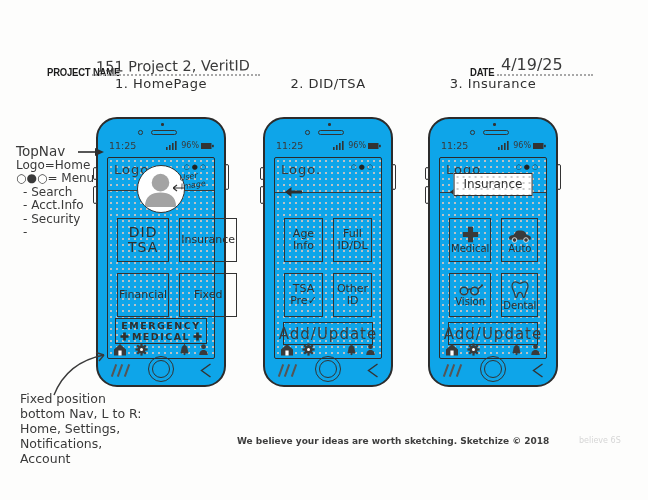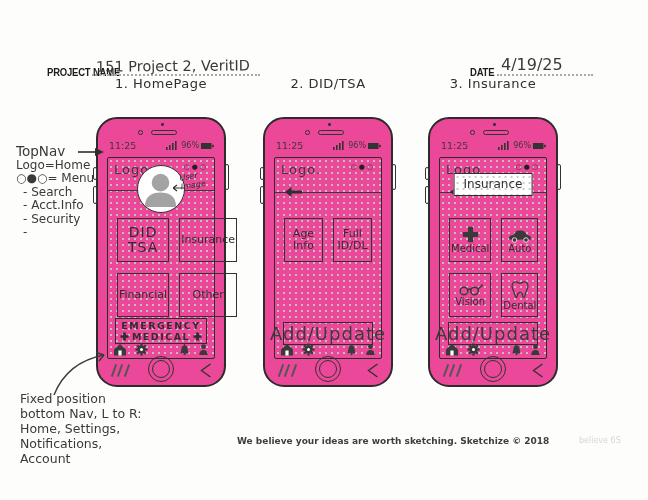--- a/index.html
+++ b/index.html
@@ -19,21 +19,21 @@
   #project-line .hand { font-size:14.5px; transform:rotate(-0.5deg); }
   #date-line { left:497px; top:56px; width:96px; }
   #date-line .hand { font-size:16px; }
 
   
   .shot-title { position:absolute; top:76px; width:130px; text-align:center;
     font-size:13px; color:#2f2f2f; letter-spacing:0.5px; }
 
   
   .phone { position:absolute; top:117px; width:130px; height:270px;
-    border:2px solid #2c2c2c; border-radius:21px; background:#ec4899; }
+    border:2px solid #2c2c2c; border-radius:21px; background:#0ea5e9; }
   .cam-dot-sm { position:absolute; top:4px; left:50%; width:2.5px; height:2.5px;
     border-radius:50%; background:#333; }
   .cam-dot { position:absolute; top:11px; left:40px; width:4.5px; height:4.5px;
     border-radius:50%; border:1.4px solid #333; }
   .speaker { position:absolute; top:11px; left:53px; width:26px; height:5px;
     border:1.4px solid #333; border-radius:4px; }
   .statusbar { position:absolute; top:20px; left:11px; right:10px; height:13px;
     display:flex; justify-content:space-between; align-items:center; }
   .st-time { font-size:9.5px; }
   .st-right { display:flex; align-items:center; gap:2px; }
@@ -78,21 +78,21 @@
   .banner { position:absolute; left:7px; right:7px; top:160px; height:26px;
     border:1.8px solid #2e2e2e; display:flex; flex-direction:column;
     justify-content:center; align-items:center; }
   .banner .l1 { font-size:9.5px; font-weight:bold; letter-spacing:1.5px; line-height:10px; }
   .banner .l2 { display:flex; align-items:center; gap:3px; font-size:9.5px;
     font-weight:bold; letter-spacing:1.5px; line-height:11px; }
 
   
   .action { position:absolute; left:8px; right:8px; top:164px; height:23px;
     border:1.8px solid #2e2e2e; display:flex; justify-content:center;
-    align-items:center; font-size:18px; letter-spacing:1px; }
+    align-items:center; font-size:15px; letter-spacing:1px; }
 
   
   .navbar { position:absolute; left:5px; right:5px; bottom:2px; height:15px;
     display:flex; justify-content:space-between; align-items:flex-end; }
   .nav-group { display:flex; gap:8px; align-items:flex-end; }
 
   
   .hw-lines { position:absolute; left:15px; bottom:8px; display:flex; gap:4.5px; }
   .hw-lines span { display:block; width:1.8px; height:13px; background:#555;
     transform:rotate(20deg); }
@@ -180,21 +180,21 @@
         <div class="tile">
             <span class="big">DID TSA</span>
           </div>
         <div class="tile">
             <span>Insurance</span>
           </div>
         <div class="tile">
             <span>Financial</span>
           </div>
         <div class="tile">
-            <span>Other</span>
+            <span>Fixed</span>
           </div>
       </div>
       <div class="banner">
         <span class="l1">EMERGENCY</span>
         <span class="l2">
           <svg width="9" height="9" viewBox="0 0 20 20">
               <path d="M7 1 H13 V7 H19 V13 H13 V19 H7 V13 H1 V7 H7 Z" fill="#2e2e2e"></path>
             </svg>
           <span>MEDICAL</span>
           <svg width="9" height="9" viewBox="0 0 20 20">
@@ -280,20 +280,26 @@
           <path d="M6.5 0 L0 5 L6.5 10 L6.5 6.6 L17 6.6 L17 3.4 L6.5 3.4 Z" fill="#2e2e2e"></path>
         </svg>
       <div class="divider"></div>
       <div class="grid">
         <div class="tile">
             <span>Age Info</span>
           </div>
         <div class="tile">
             <span>Full ID/DL</span>
           </div>
+        <div class="tile">
+            <span>TSA Pre✓</span>
+          </div>
+        <div class="tile">
+            <span>Other ID</span>
+          </div>
       </div>
       <div class="action hand">Add/Update</div>
       <div class="navbar">
         <div class="nav-group">
           <svg width="14" height="13" viewBox="0 0 14 13">
               <path d="M1 6.5 L7 1 L13 6.5 L13 12.5 L1 12.5 Z" fill="#3a3a3a"></path>
               <rect x="5.4" y="7.5" width="3.2" height="5" fill="#fff"></rect>
             </svg>
           <svg width="13" height="13" viewBox="0 0 13 13">
               <circle cx="6.5" cy="6.5" r="4" fill="#3a3a3a"></circle>

